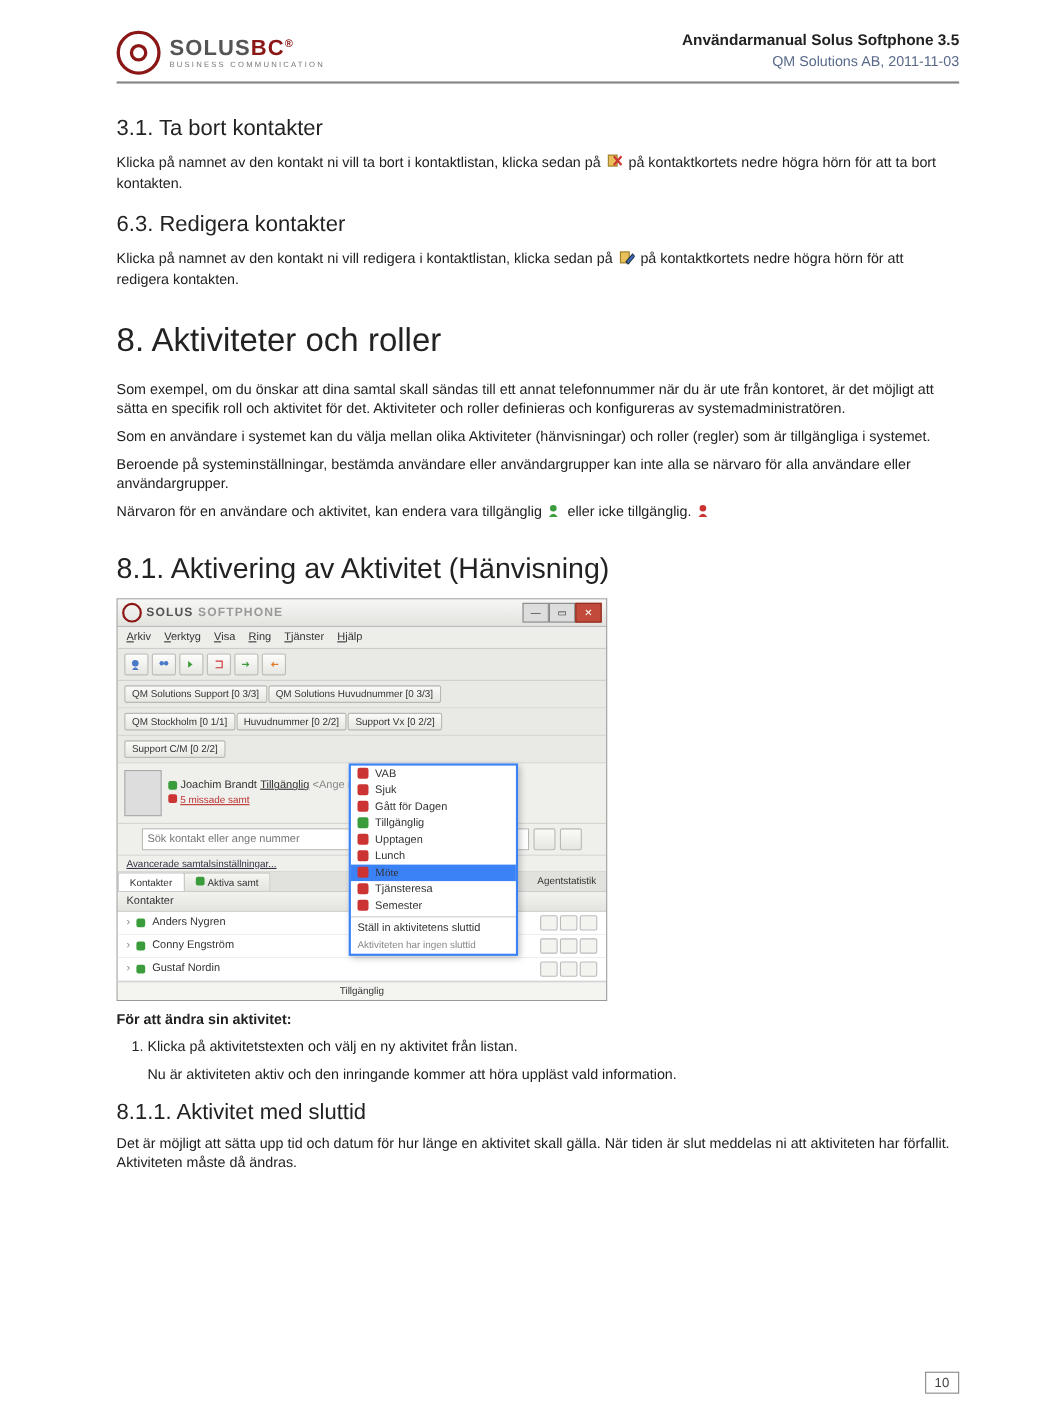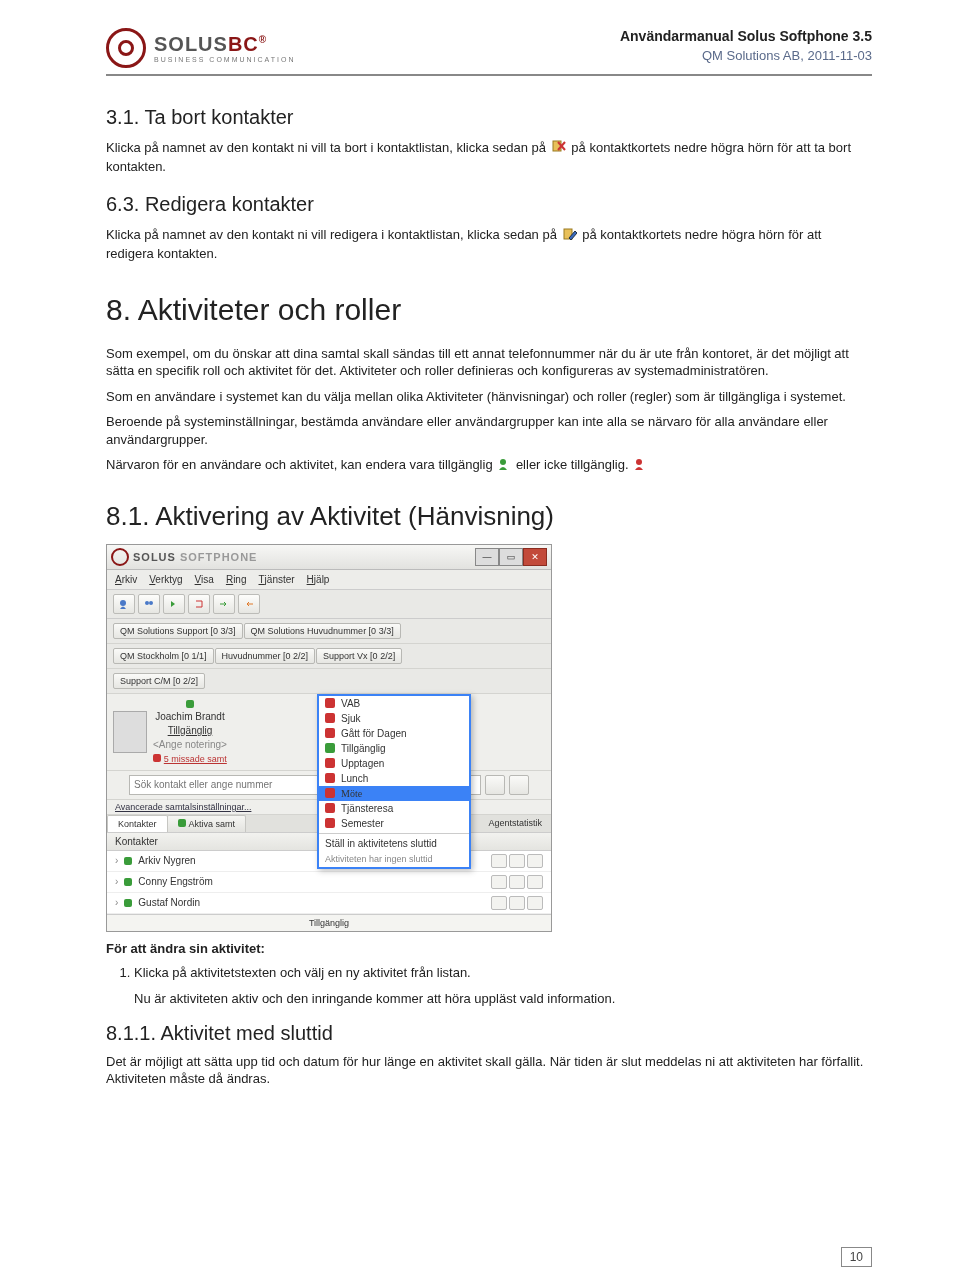--- a/index.html
+++ b/index.html
@@ -64,21 +64,21 @@
   .app .menubar{display:flex;gap:12px;padding:4px 8px;background:#ededea;border-bottom:1px solid #ccc;}
   .app .menubar span{text-decoration:underline dotted transparent;}
   .app .menubar span:first-letter{text-decoration:underline;}
   .app .toolbar{display:flex;gap:3px;padding:4px 6px;background:#e9e9e6;border-bottom:1px solid #ccc;}
   .tbtn{width:20px;height:18px;border:1px solid #bcbcb8;border-radius:2px;background:linear-gradient(#fdfdfb,#e6e6e2);display:flex;align-items:center;justify-content:center;}
   .chiprow{display:flex;gap:1px;padding:4px 6px;background:#e9e9e6;border-bottom:1px solid #d4d4d0;flex-wrap:wrap;}
   .chip{padding:2px 6px;border:1px solid #b8b8b4;border-radius:2px;background:linear-gradient(#fafaf8,#e6e6e2);font-size:9px;white-space:nowrap;}
   .userrow{display:flex;align-items:center;gap:6px;padding:6px;background:#efefec;border-bottom:1px solid #d4d4d0;position:relative;}
   .avatar{width:32px;height:40px;background:#ddd;border:1px solid #aaa;}
   .userinfo{font-size:10px;}
-  .userinfo .nm{display:flex;align-items:center;gap:3px;flex-direction:column;}
+  .userinfo .nm{display:flex;align-items:center;gap:3px;}
   .presence{width:8px;height:8px;background:#3a9c3a;border-radius:2px;display:inline-block;}
   .presence.red{background:#c33;}
   .noter{color:#888;}
   .missed{color:#b33;text-decoration:underline;font-size:9px;}
   .searchrow{display:flex;gap:4px;padding:4px 22px;background:#efefec;border-bottom:1px solid #d4d4d0;}
   .searchrow input{flex:1;font-size:10px;padding:2px 4px;border:1px solid #b8b8b4;background:#fff;color:#888;}
   .sbtn{width:18px;height:18px;border:1px solid #b8b8b4;border-radius:2px;background:linear-gradient(#fafaf8,#e6e6e2);}
   .advlink{font-size:9px;color:#334;text-decoration:underline;padding:2px 8px;background:#efefec;border-bottom:1px solid #d4d4d0;}
   .tabs{display:flex;gap:0;background:#e1e1dd;border-bottom:1px solid #ccc;}
   .tab{padding:3px 10px;font-size:9px;border:1px solid #c6c6c2;border-bottom:none;background:linear-gradient(#f6f6f3,#e3e3df);border-radius:2px 2px 0 0;margin-right:-1px;}
@@ -317,21 +317,21 @@
       <div class="tabs">
         <div class="tab active">Kontakter</div>
         <div class="tab"><span class="presence" style="margin-right:3px;"></span><span>Aktiva samt</span></div>
         <div class="tab wide">Agentstatistik</div>
       </div>
       <div class="panelhdr">Kontakter</div>
       <div class="clist" id="contact-list">
           <div class="crow">
             <span class="chev">›</span>
             <span class="presence"></span>
-            <span>Arkiv Nygren</span>
+            <span>Anders Nygren</span>
             <span class="endbtns">
               <span class="pill"></span>
               <span class="pill"></span>
               <span class="pill"></span>
             </span>
           </div>
           <div class="crow">
             <span class="chev">›</span>
             <span class="presence"></span>
             <span>Conny Engström</span>

